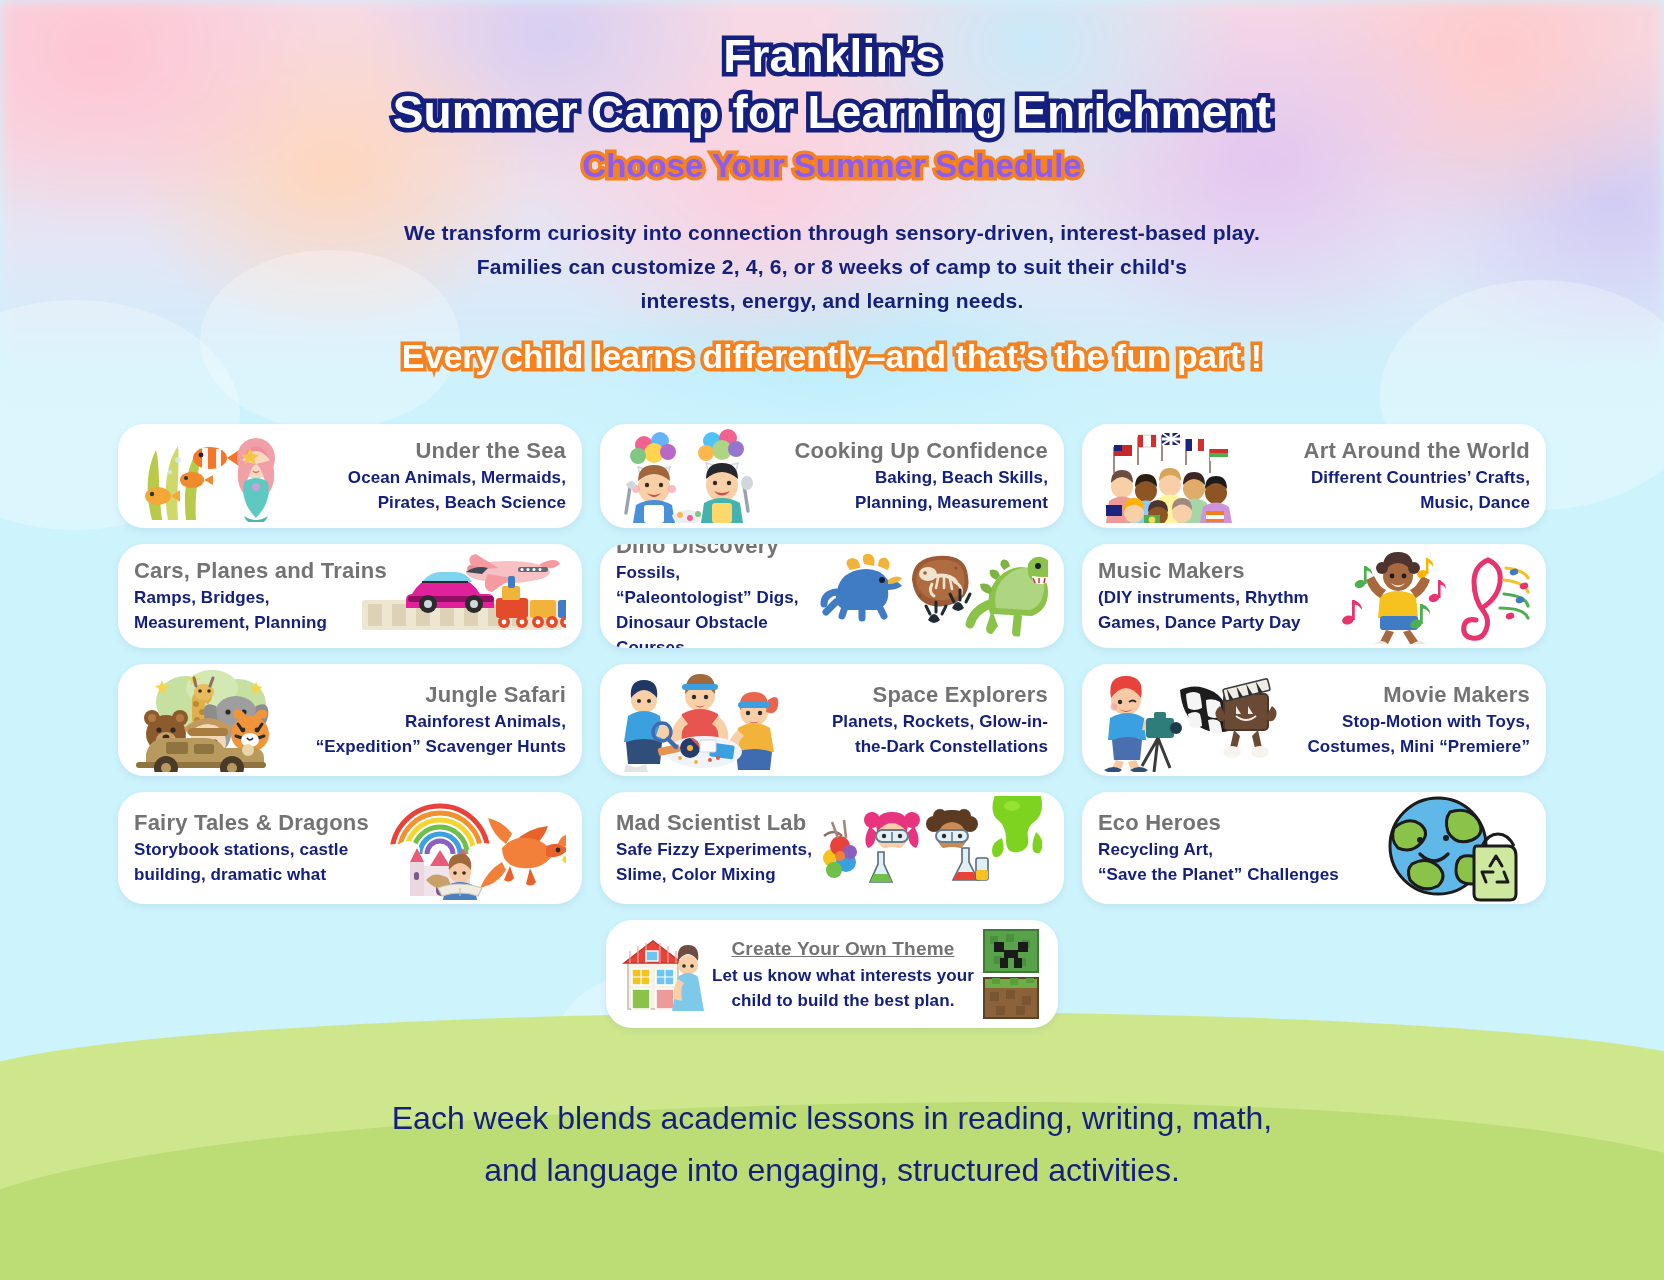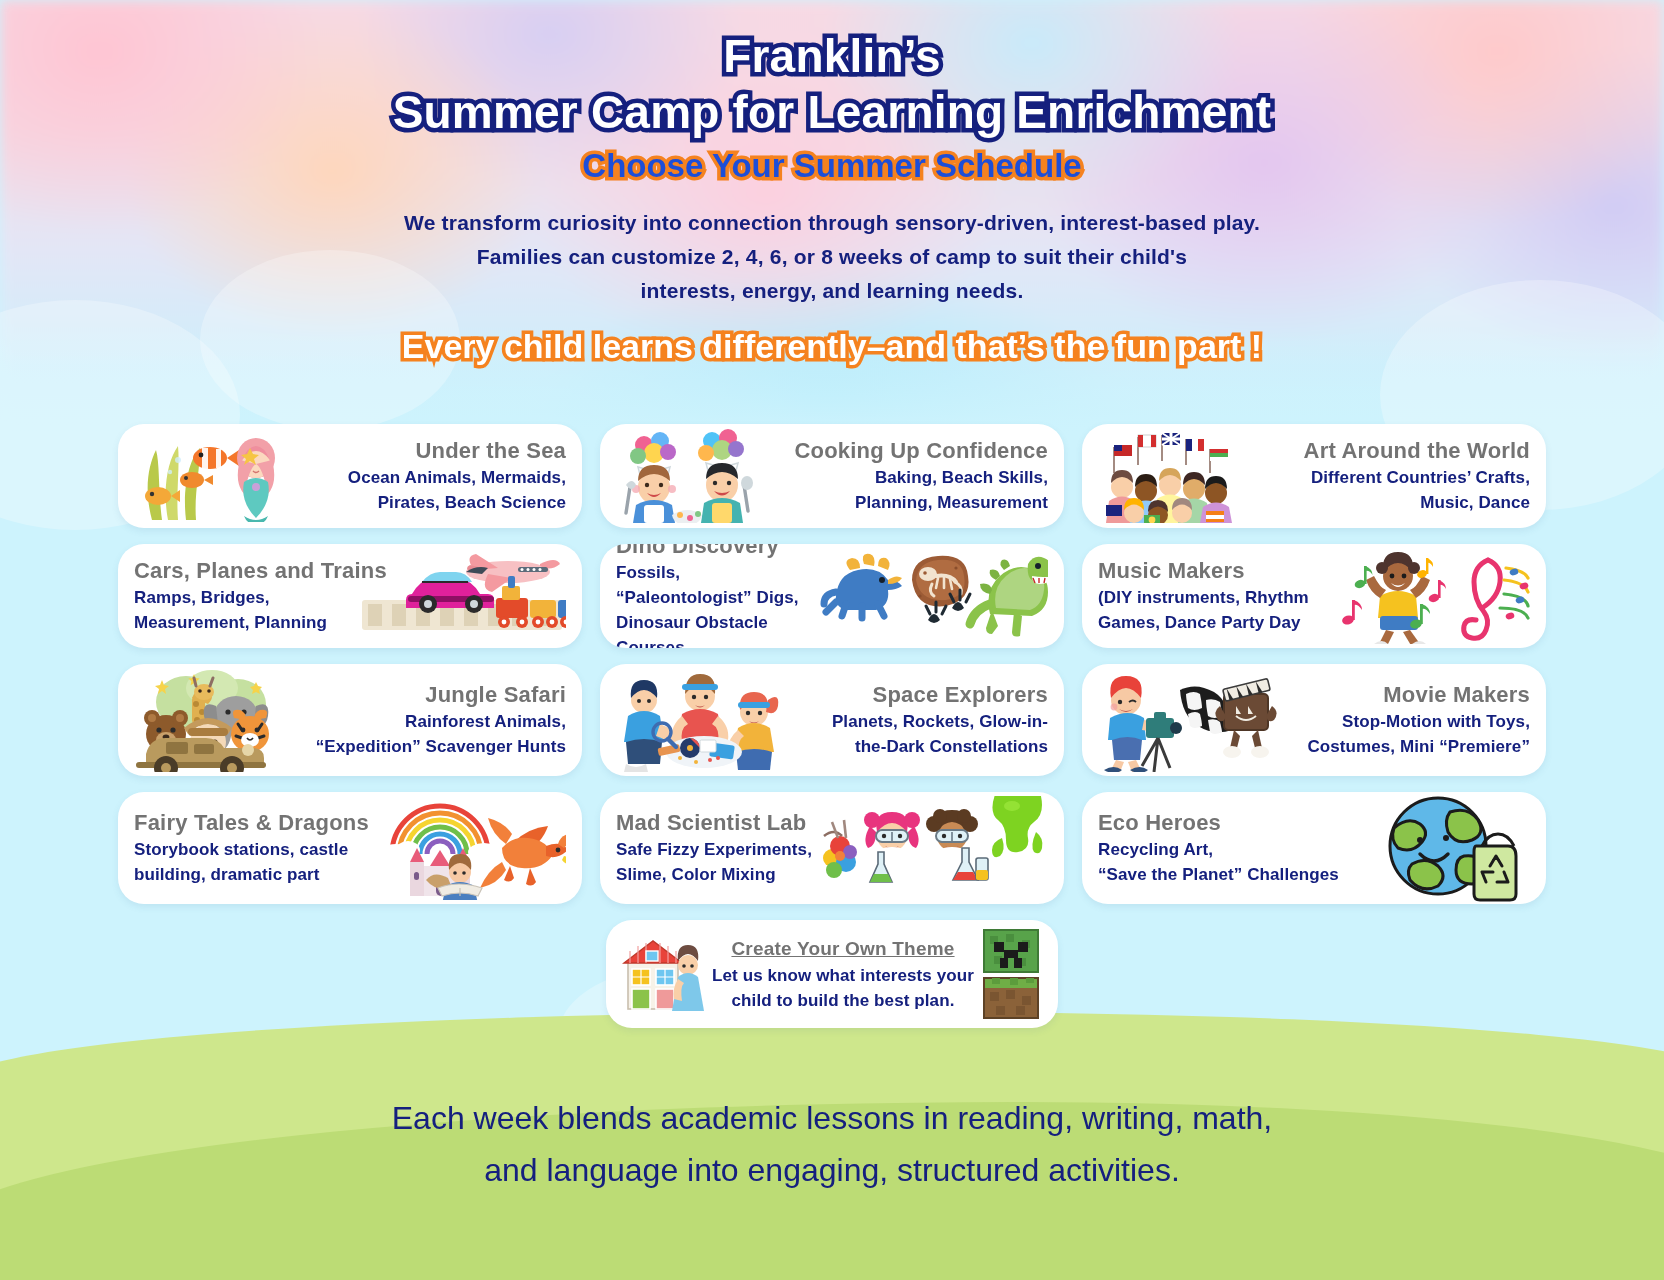--- a/index.html
+++ b/index.html
@@ -71,27 +71,27 @@
     line-height: 56px;
     color: #ffffff;
     padding-top: 28px;
     -webkit-text-stroke: 9px #15207e;
     paint-order: stroke fill;
   }
   .title-sub {
     font-size: 33px;
     font-weight: 900;
     line-height: 44px;
-    color: #1d4ed8;
+    color: #8b5cf6;
     margin-top: 4px;
     -webkit-text-stroke: 7px #f5821f;
     paint-order: stroke fill;
   }
   .lede {
-    margin-top: 18px;
+    margin-top: 28px;
     font-size: 21px;
     font-weight: 700;
     line-height: 34px;
     color: #15207e;
     letter-spacing: .2px;
   }
   .tagline {
     margin-top: 16px;
     font-size: 34px;
     font-weight: 900;
@@ -831,21 +831,21 @@
                 <circle cx="44" cy="15" r="1.8" fill="#2b2b2b"></circle>
               <path d="M26 28 q14-8 28 0 l4 18 h-36z" fill="#4a7fc0"></path>
               <path d="M18 30 q20-8 44 0 l-4 8 q-18-6 -36 0z" fill="#f0ece3" stroke="#c9c3b8" stroke-width="1.2"></path>
               <path d="M40 30 v8" stroke="#c9c3b8" stroke-width="1.2"></path>
             </g>
           </svg>
         </div>
         <div class="txt">
           <div class="c-title">Fairy Tales &amp; Dragons</div>
           <div class="c-desc">Storybook stations, castle</div>
-          <div class="c-desc">building, dramatic part</div>
+          <div class="c-desc">building, dramatic what</div>
         </div>
       </div>
 
       <div class="card img-right tall">
         <div class="art">
           <svg width="230" height="104" viewBox="0 0 230 104">
             <g transform="translate(0,22)">
               <circle cx="14" cy="40" r="9" fill="#f5c21f"></circle>
               <circle cx="22" cy="28" r="10" fill="#e8433a"></circle>
               <circle cx="28" cy="44" r="10" fill="#3aa0e0"></circle>

